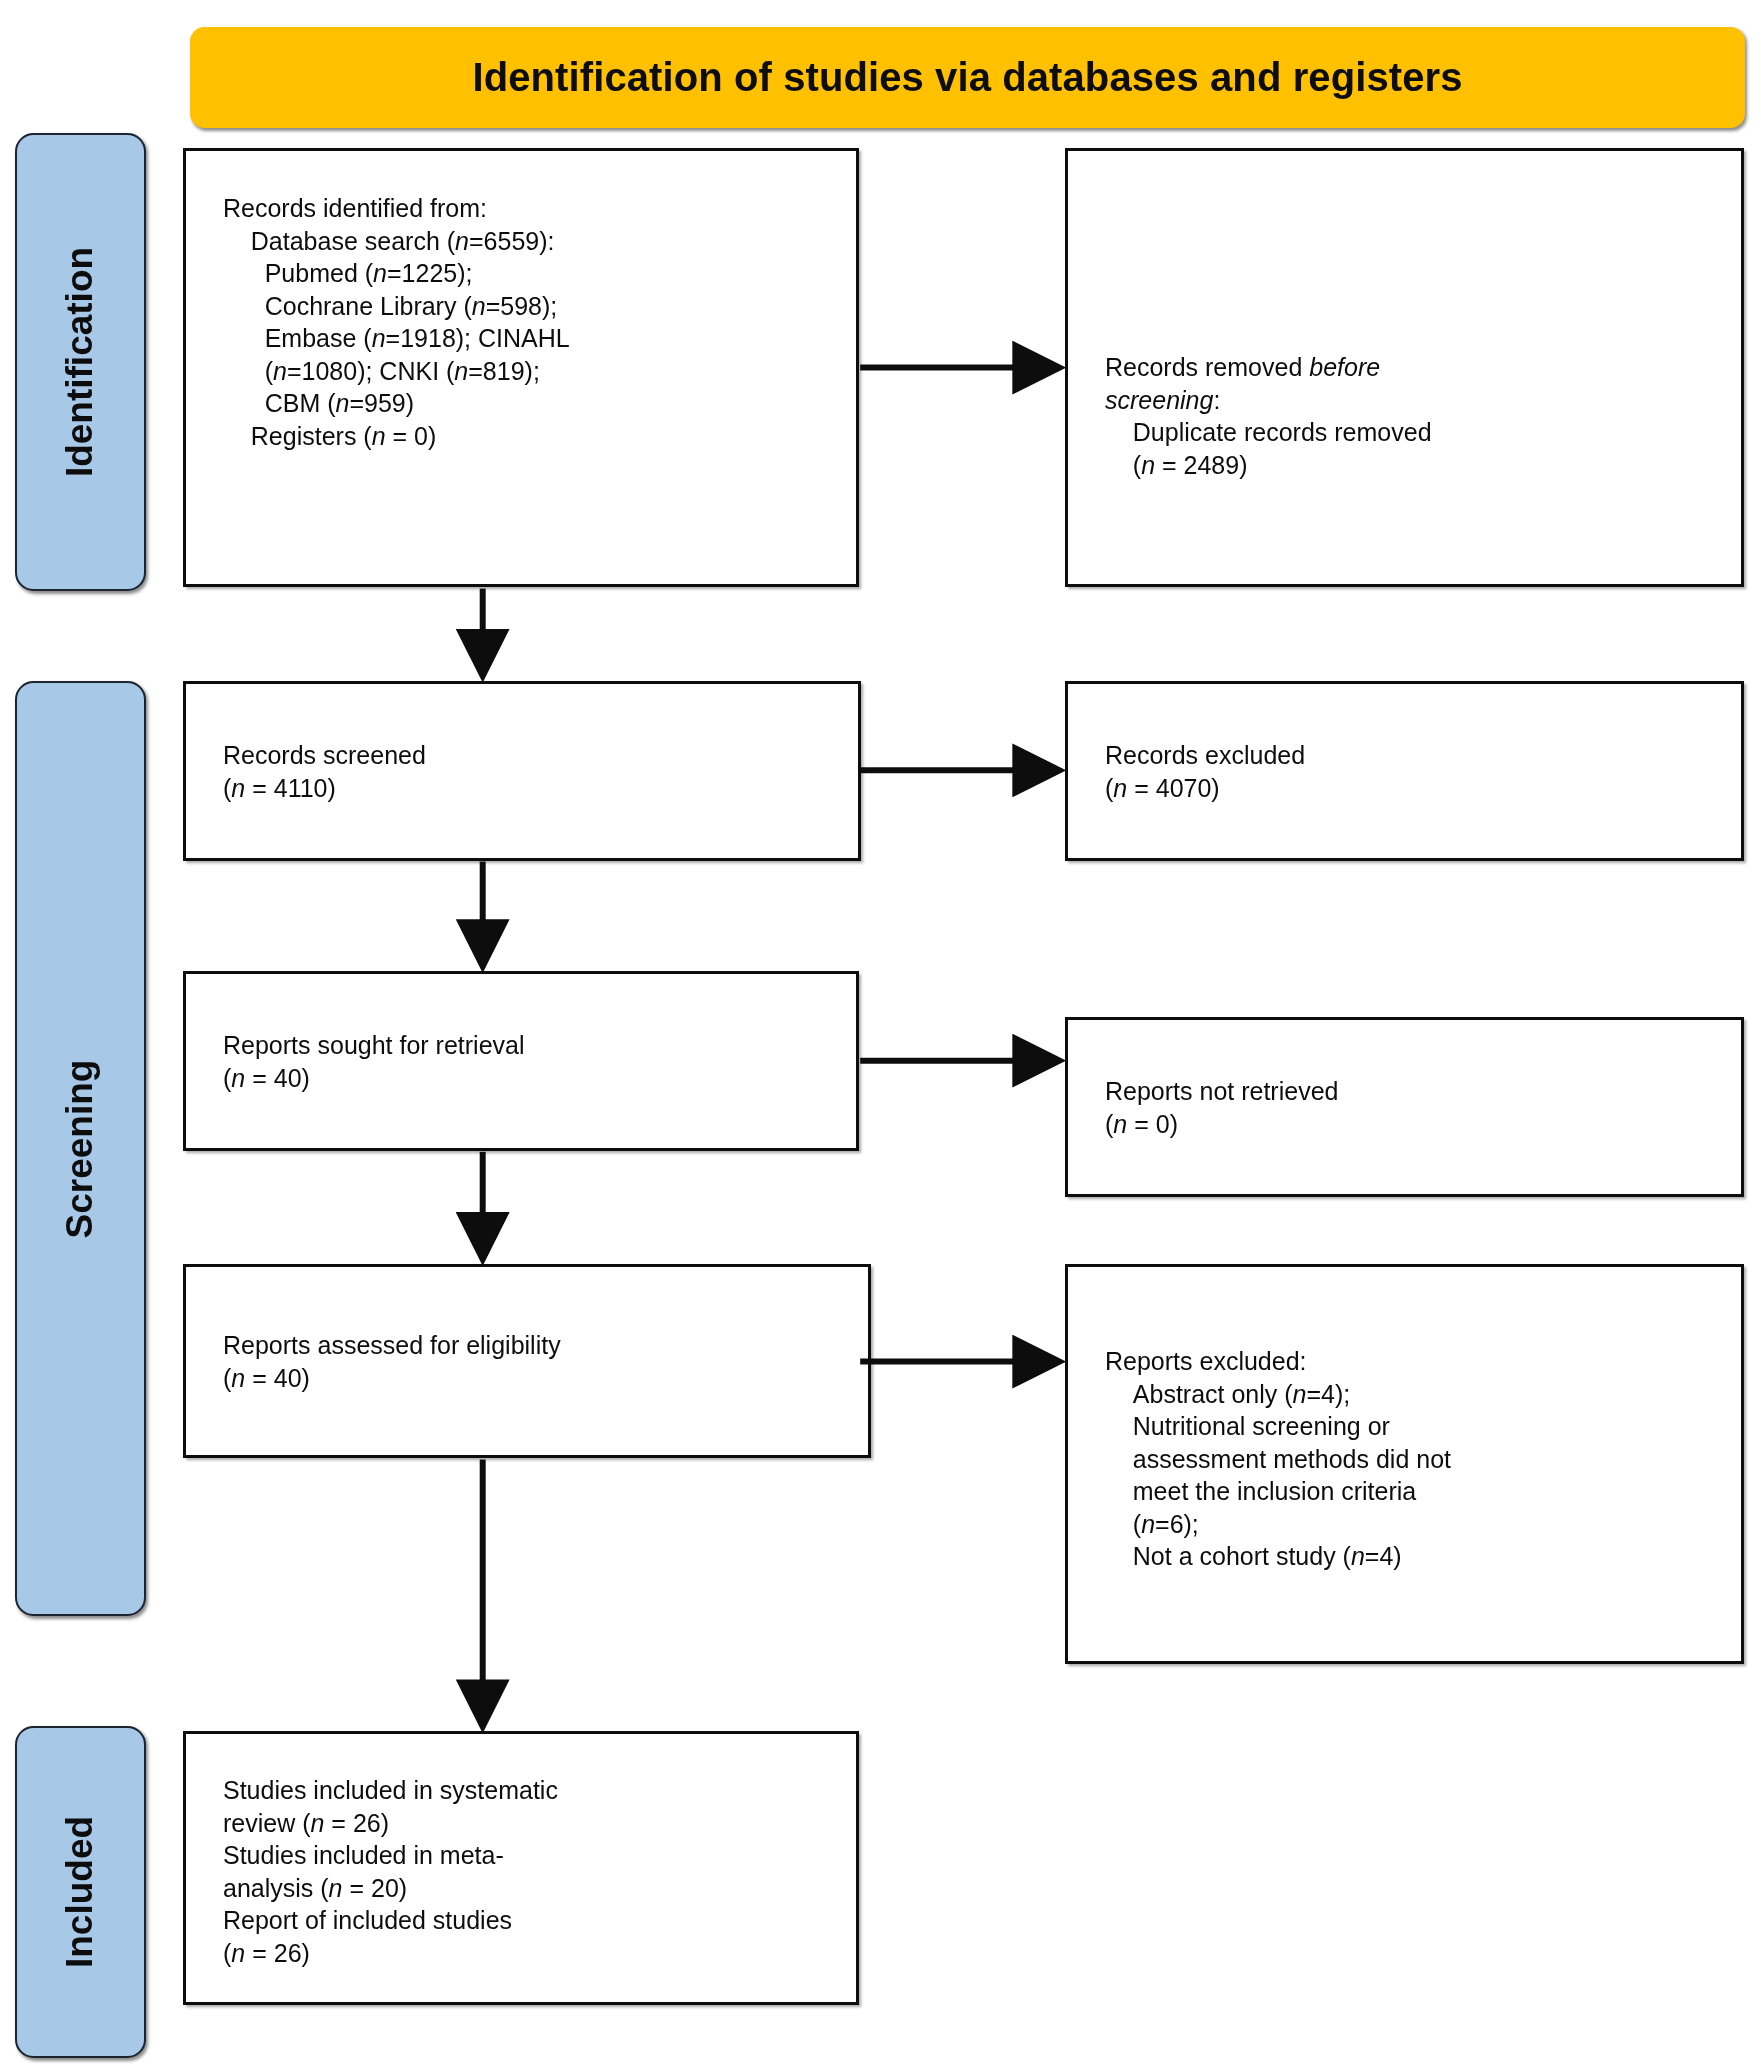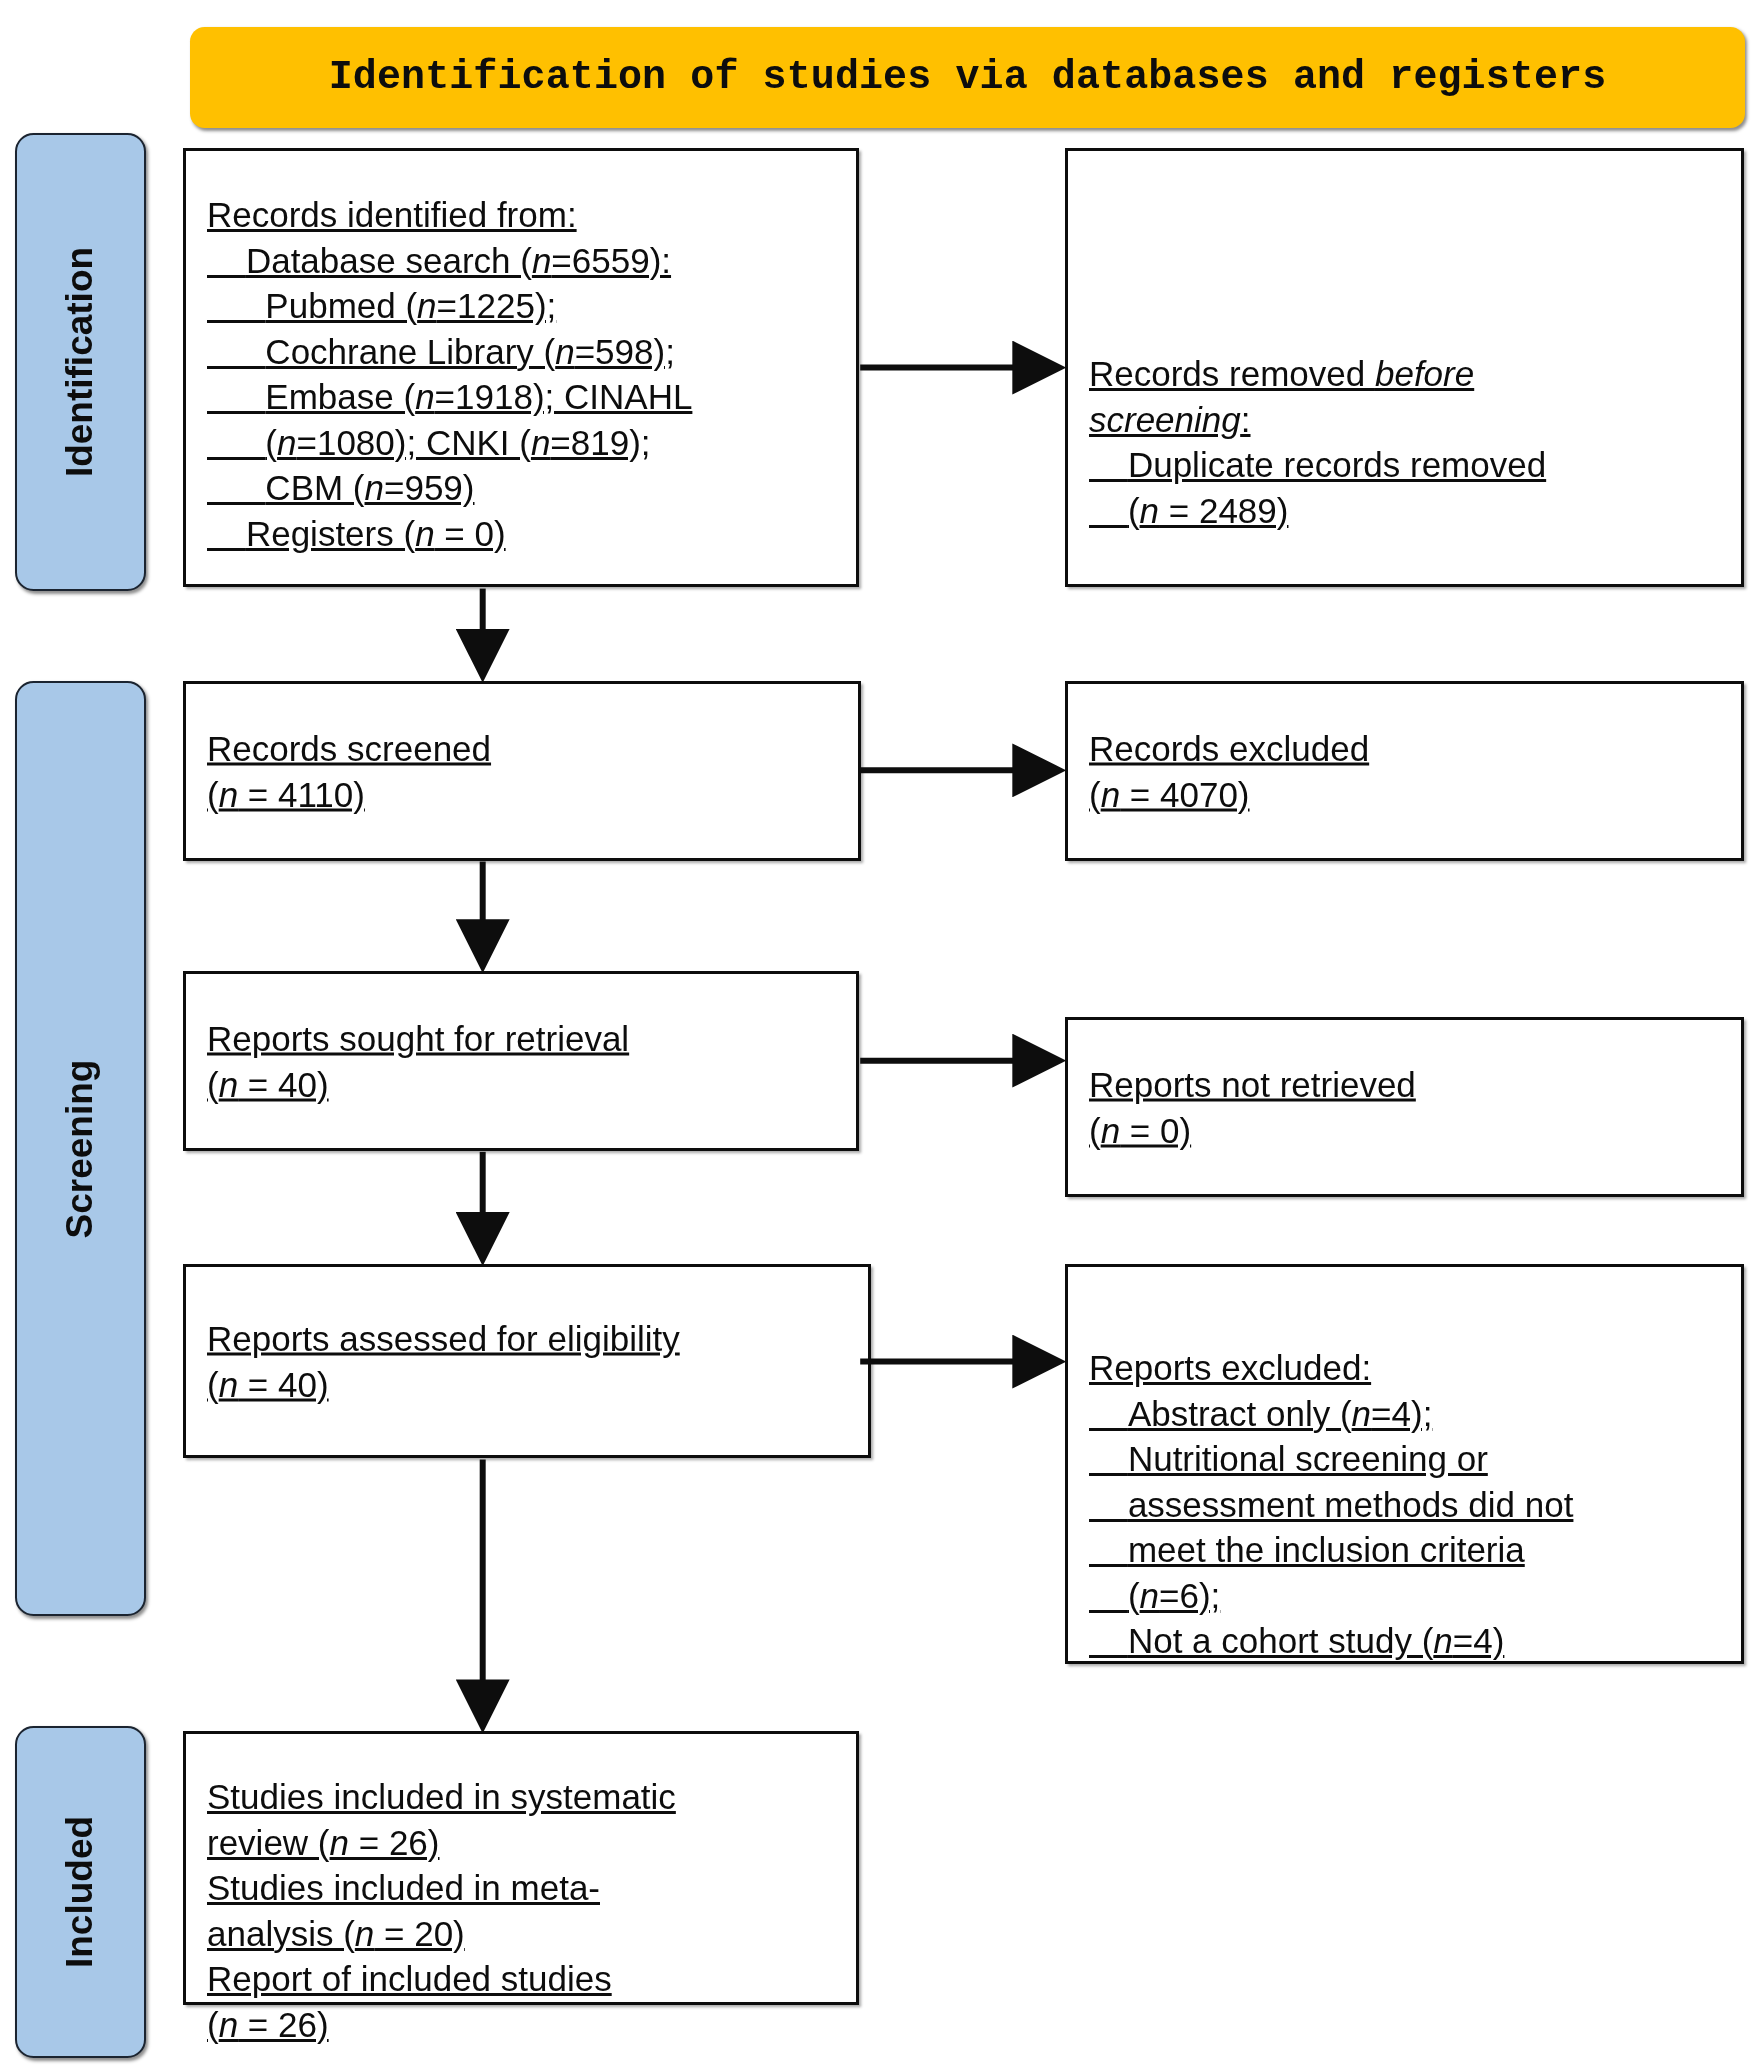--- a/index.html
+++ b/index.html
@@ -10,21 +10,21 @@
   .header-bar{
     position:absolute;
     left:190px; top:27px; width:1555px; height:101px;
     background:#FFC000;
     border-radius:14.6px;
     box-shadow:2px 2.7px 3.3px rgba(0,0,0,.45);
     display:flex; align-items:center; justify-content:center;
   }
   .header-bar .htext{
     font-size:40px; font-weight:bold; color:#0d0d0d;
-    letter-spacing:0.1px; white-space:nowrap;font-family:Liberation Mono, monospace;
+    letter-spacing:0.1px; white-space:nowrap;
   }
 
   
   .stage-tab{
     position:absolute;
     left:14.6px; width:127px;
     background:#A8C8E8;
     border:2.7px solid #1b2430;
     border-radius:18.6px;
     box-shadow:2px 2.7px 3.3px rgba(0,0,0,.45);
@@ -44,28 +44,27 @@
   
   .flow-box{
     position:absolute;
     background:#ffffff;
     border:3.3px solid #0d0d0d;
     box-shadow:2.7px 3.3px 2.7px rgba(0,0,0,.35);
     box-sizing:border-box;
   }
   .flow-box .btext{
     position:absolute;
-    left:21px; right:13.3px;
+    left:37px; right:13.3px;
     top:50%;
     transform:translateY(-50%);
-    font-size:35px;
+    font-size:25px;
     line-height:1.30;
     color:#0d0d0d;
     white-space:pre-wrap;
-    text-decoration:underline;
   }
   .flow-box .btext i{ font-style:italic; }
 
   
   #box-identified  { left:183px;  top:148px;  width:676px; height:439px; }
   #box-screened    { left:183px;  top:681px; width:678px; height:180px; }
   #box-sought      { left:183px;  top:971px; width:676px; height:180px; }
   #box-assessed    { left:183px;  top:1264px; width:688px; height:194px; }
   #box-included    { left:183px;  top:1731px; width:676px; height:274px; }
 

